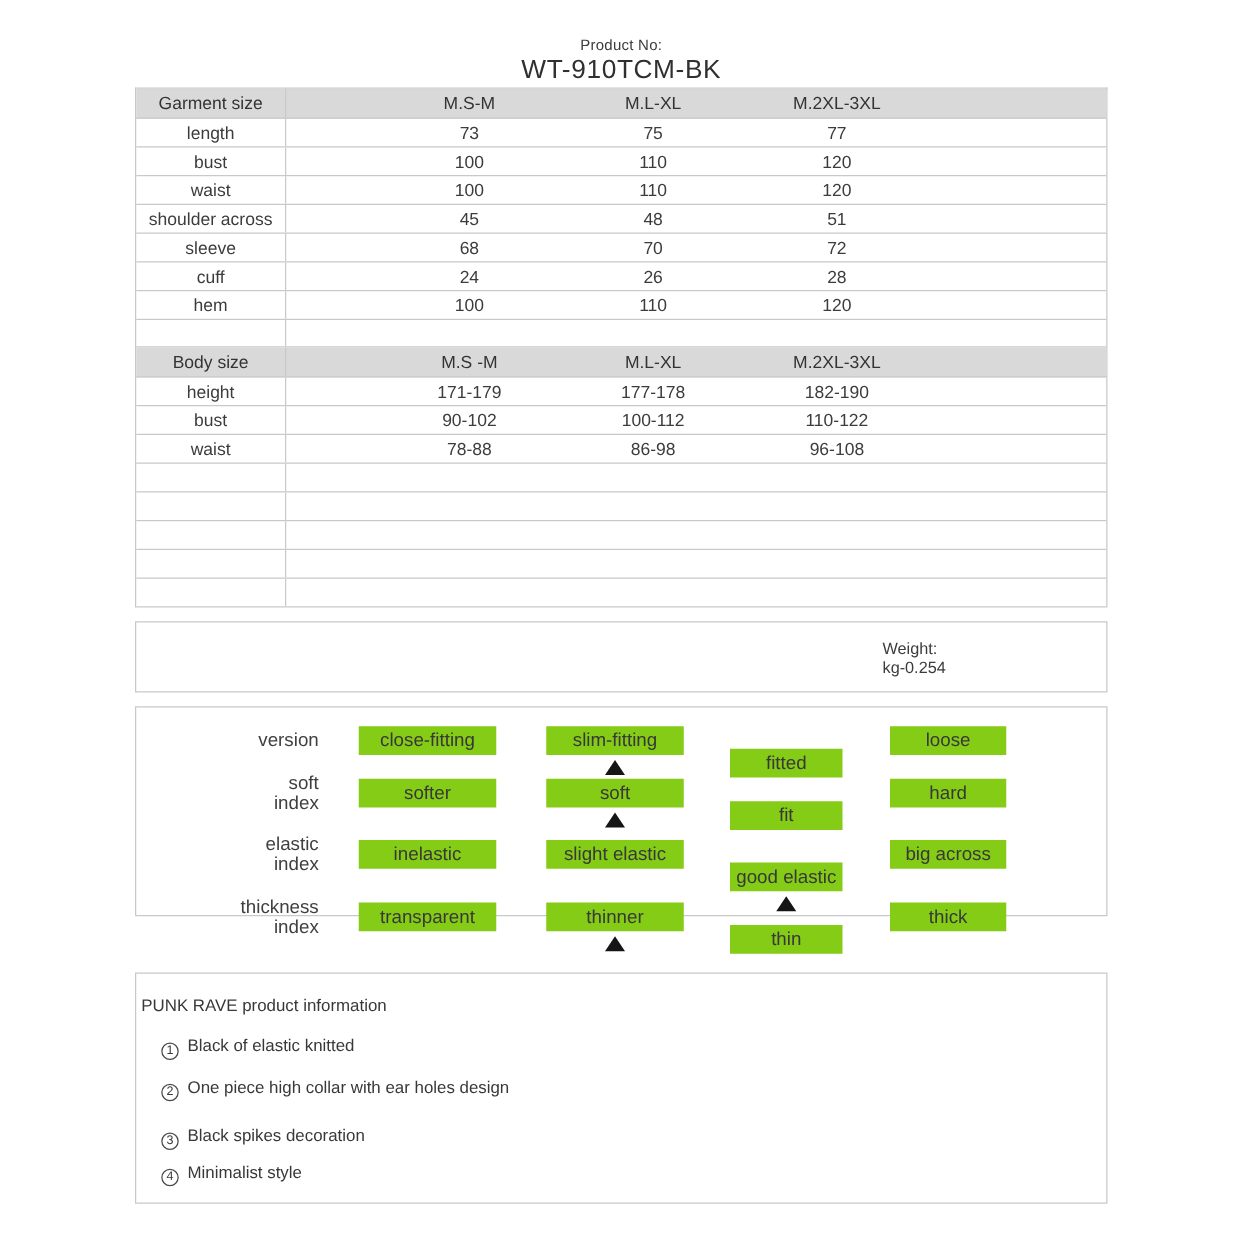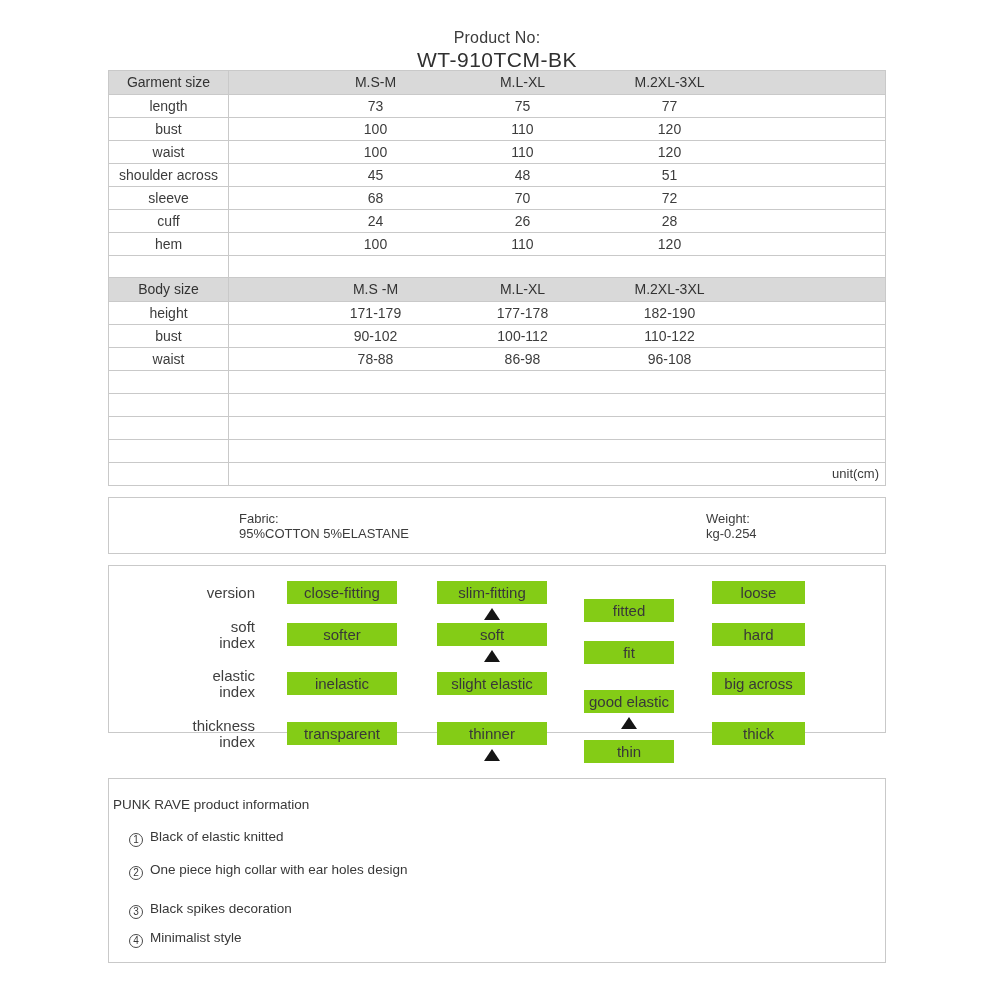--- a/index.html
+++ b/index.html
@@ -2,21 +2,21 @@
 <html><head>
 <meta charset="utf-8">
 <style>
   * { margin:0; padding:0; box-sizing:border-box; }
   html,body { width:1000px; height:1000px; background:#ffffff;
     font-family:"Liberation Sans","DejaVu Sans",sans-serif; color:#3c3c3c; }
   .page { position:relative; width:1000px; height:1000px; background:#fff; overflow:hidden; }
 
   
   .hdr { position:absolute; top:29px; left:0; width:994px; text-align:center; }
-  .hdr .lbl { font-size:16px; color:#3c3c3c; letter-spacing:0.2px; }
+  .hdr .lbl { font-size:12px; color:#3c3c3c; letter-spacing:0.2px; }
   .hdr .val { font-size:21px; color:#303030; letter-spacing:0.5px; margin-top:1px; }
 
   
   .size-table { position:absolute; left:108px; top:70px; width:778px;
     border:1px solid #c9c9c9; border-bottom:none; font-size:14px; }
   .tr { display:flex; height:23px; line-height:22px; border-bottom:1px solid #c9c9c9; }
   .tr.head { background:#d9d9d9; height:24px; line-height:23px; color:#333; }
   .tr.spacer { height:22px; }
   .tl { width:120px; border-right:1px solid #c9c9c9; text-align:center; flex:none; }
   .tv { width:147px; text-align:center; flex:none; }
@@ -150,29 +150,24 @@
         <div class="tl"></div>
       </div>
       <div class="tr">
         <div class="tl"></div>
       </div>
       <div class="tr">
         <div class="tl"></div>
       </div>
       <div class="tr">
         <div class="tl"></div>
-        <div class="tu">unit(cm)</div>
       </div>
     </div>
 
   <div class="fabric-box">
-    <div class="fab-col left">
-      <div>Fabric:</div>
-      <div>95%COTTON 5%ELASTANE</div>
-    </div>
     <div class="fab-col right">
       <div>Weight:</div>
       <div>kg-0.254</div>
     </div>
   </div>
 
   <div class="index-box">
       <div class="idx-row" style="top: 15px;">
         <div class="idx-label">
           <div>version</div>

